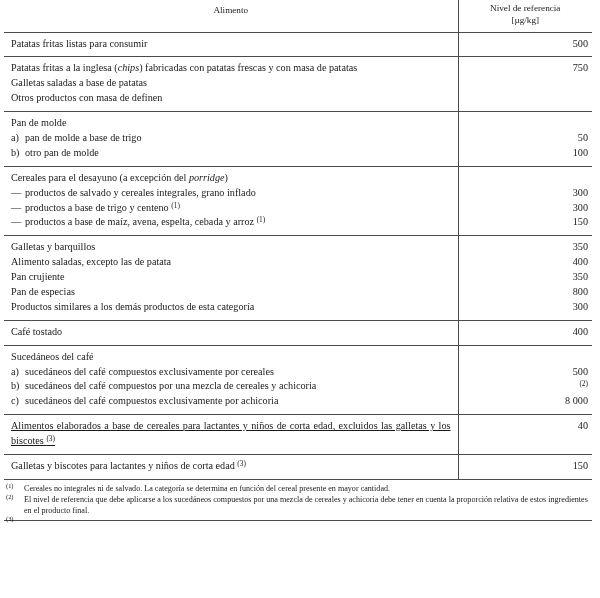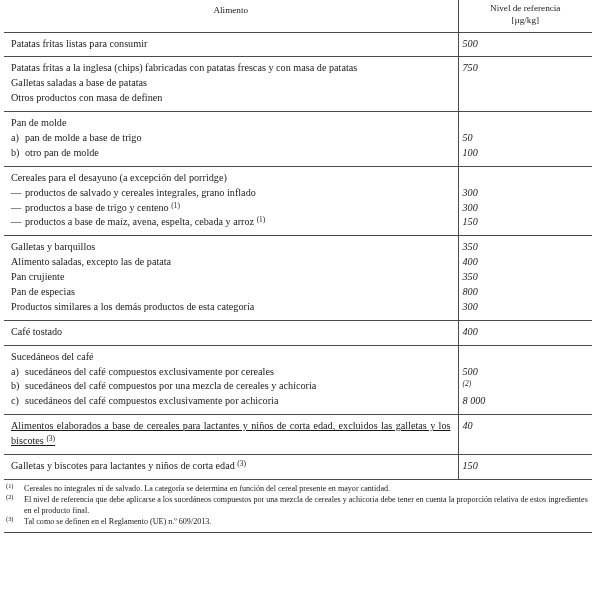--- a/index.html
+++ b/index.html
@@ -57,31 +57,30 @@
     border-bottom: 1.1px solid #4a4a4a;
     font-size: 10.2px;
     line-height: 1.46;
     padding: 4px 7px 5px 7px;
   }
   tbody tr:last-child td {
     border-bottom: 1.6px solid #4a4a4a;
   }
   tbody td.level {
     border-left: 1.4px solid #4a4a4a;
-    text-align: left;
+    text-align: right;
     padding-left: 4px;
     padding-right: 4px;
-    font-style: italic;
   }
 
   .ln { display: block; white-space: nowrap; }
   .ln.just { text-align: justify; text-align-last: left; white-space: normal; text-decoration: underline; }
   .ln.blank { visibility: hidden; }
 
-  .it { }
+  .it { font-style: italic; }
 
   .lbl {
     display: inline-block;
     width: 14px;
   }
   .dash {
     display: inline-block;
     width: 14px;
   }
 
@@ -238,16 +237,16 @@
           <td class="level">
             <span class="ln">150</span>
           </td>
         </tr>
       </tbody>
   </table>
 
   <div class="footnotes" id="footnotes">
       <div class="fnote"><span class="marker"><sup>(1)</sup></span><span>Cereales no integrales ni de salvado. La categoría se determina en función del cereal presente en mayor cantidad.</span></div>
       <div class="fnote"><span class="marker"><sup>(2)</sup></span><span>El nivel de referencia que debe aplicarse a los sucedáneos compuestos por una mezcla de cereales y achicoria debe tener en cuenta la proporción relativa de estos ingredientes en el producto final.</span></div>
-      <div class="fnote"><span class="marker"><sup>(3)</sup></span><span>Tal como se definen en el Reglamento (UE) n.º 609/2013.</span></div>
+      <div class="fnote"><span class="marker"><sup>(3)</sup></span></div>
     </div>
 
 </div>
 
 </body></html>

